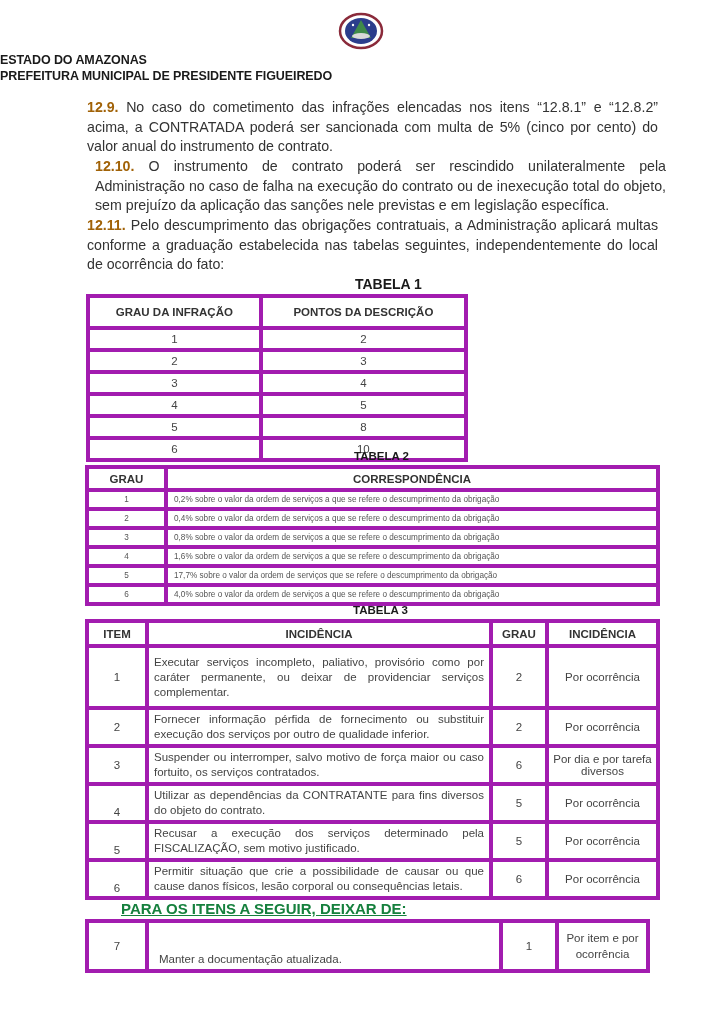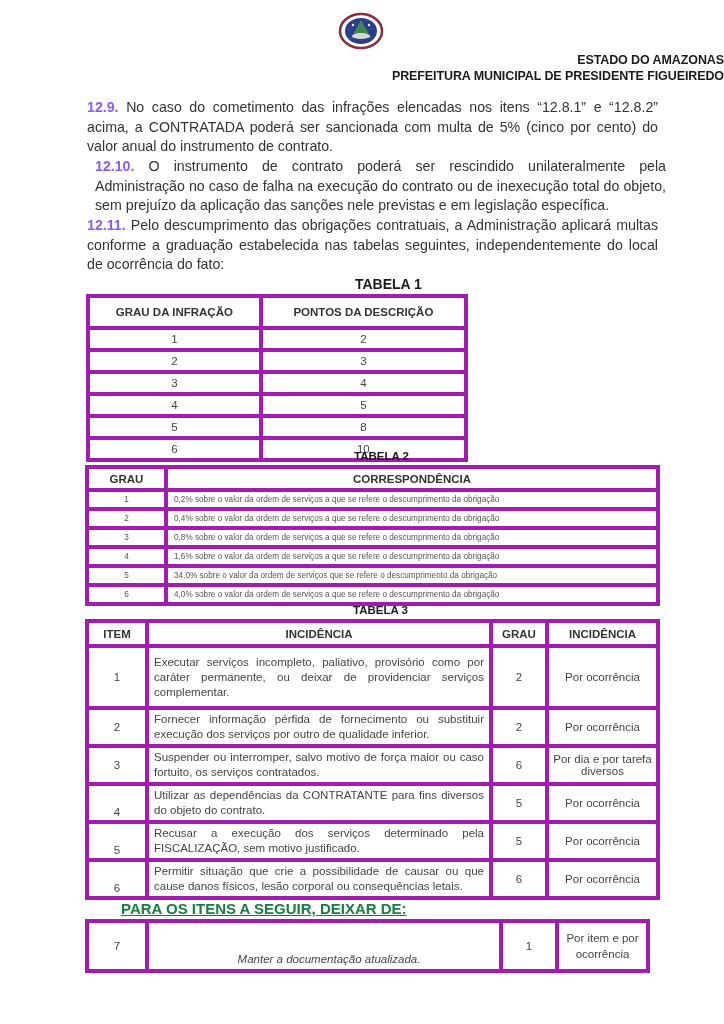--- a/index.html
+++ b/index.html
@@ -1,24 +1,24 @@
 <!DOCTYPE html>
 <html><head>
 <meta charset="utf-8">
 <style>
   html, body { margin: 0; padding: 0; background: #ffffff; }
   body { width: 724px; height: 1024px; position: relative; overflow: hidden;
          font-family: "Liberation Sans", sans-serif; color: #2a2a2a; }
   .abs { position: absolute; }
   #logo { left: 338px; top: 12px; width: 46px; height: 38px; }
-  .hdr { left: 0; width: 724px; text-align: right; font-weight: bold; font-size: 12.5px; color: #1a1a1a; letter-spacing: -0.1px; }
+  .hdr { left: 0; width: 724px; text-align: left; font-weight: bold; font-size: 12.5px; color: #1a1a1a; letter-spacing: -0.1px; }
   #hdr1 { top: 53px; }
   #hdr2 { top: 69px; }
   .para { left: 87px; width: 571px; font-size: 14.2px; line-height: 19.7px; text-align: justify; color: #333; }
-  .para b { color: #8b5cf6; }
+  .para b { color: #a16207; }
   #p1 { top: 98px; }
   #p2 { top: 157px; margin-left: 8px; }
   #p3 { top: 216px; }
   .tbl-title { font-weight: bold; color: #1a1a1a; }
   #t1-title { left: 355px; top: 276px; font-size: 14px; }
   #t2-title { left: 354px; top: 450px; font-size: 11.5px; }
   #t3-title { left: 353px; top: 604px; font-size: 11.5px; }
   table { border-collapse: collapse; position: absolute; }
   td, th { border: 4px solid #a21caf; padding: 0; }
   #table1 { left: 86px; top: 294px; width: 382px; font-size: 11.5px; color: #444; }
@@ -30,21 +30,21 @@
   #table2 td.num { text-align: center; width: 75px; }
   #table2 td.txt { padding-left: 6px; }
   #table3 { left: 85px; top: 619px; width: 575px; font-size: 11.5px; color: #444; }
   #table3 th { height: 21px; font-weight: bold; color: #333; font-size: 11.5px; }
   #table3 td { text-align: center; }
   #table3 td.desc { text-align: justify; padding: 2px 5px; line-height: 15px; }
   #table3 td.item-low { vertical-align: bottom; padding-bottom: 2px; }
   #section-heading { left: 121px; top: 900px; font-size: 15px; font-weight: bold; text-decoration: underline; color: #15803d; }
   #table4 { left: 85px; top: 919px; width: 565px; font-size: 11.5px; color: #444; }
   #table4 td { height: 42px; text-align: center; }
-  #table4 td.desc { text-align: center; vertical-align: bottom; padding: 0 0 4px 10px; font-style: italic; }
+  #table4 td.desc { text-align: left; vertical-align: bottom; padding: 0 0 4px 10px; }
   #table4 td.inc { line-height: 16px; }
 </style>
 </head>
 <body>
 
 <div id="logo" class="abs">
   <svg width="46" height="38" viewBox="0 0 46 38">
     <ellipse cx="23" cy="19" rx="21" ry="17" fill="none" stroke="#8a2a3a" stroke-width="2.5"></ellipse>
     <ellipse cx="23" cy="19" rx="16" ry="13" fill="#2b3d8c"></ellipse>
     <polygon points="23,8 33,26 13,26" fill="#3f8a4a"></polygon>
@@ -125,21 +125,21 @@
       <tr>
         <td class="num">3</td>
         <td class="txt">0,8% sobre o valor da ordem de serviços a que se refere o descumprimento da obrigação</td>
       </tr>
       <tr>
         <td class="num">4</td>
         <td class="txt">1,6% sobre o valor da ordem de serviços a que se refere o descumprimento da obrigação</td>
       </tr>
       <tr>
         <td class="num">5</td>
-        <td class="txt">34,0% sobre o valor da ordem de serviços que se refere o descumprimento da obrigação</td>
+        <td class="txt">17,7% sobre o valor da ordem de serviços que se refere o descumprimento da obrigação</td>
       </tr>
       <tr>
         <td class="num">6</td>
         <td class="txt">4,0% sobre o valor da ordem de serviços a que se refere o descumprimento da obrigação</td>
       </tr>
     </tbody>
 </table>
 
 <div id="t3-title" class="abs tbl-title">TABELA 3</div>
 <table id="table3">

